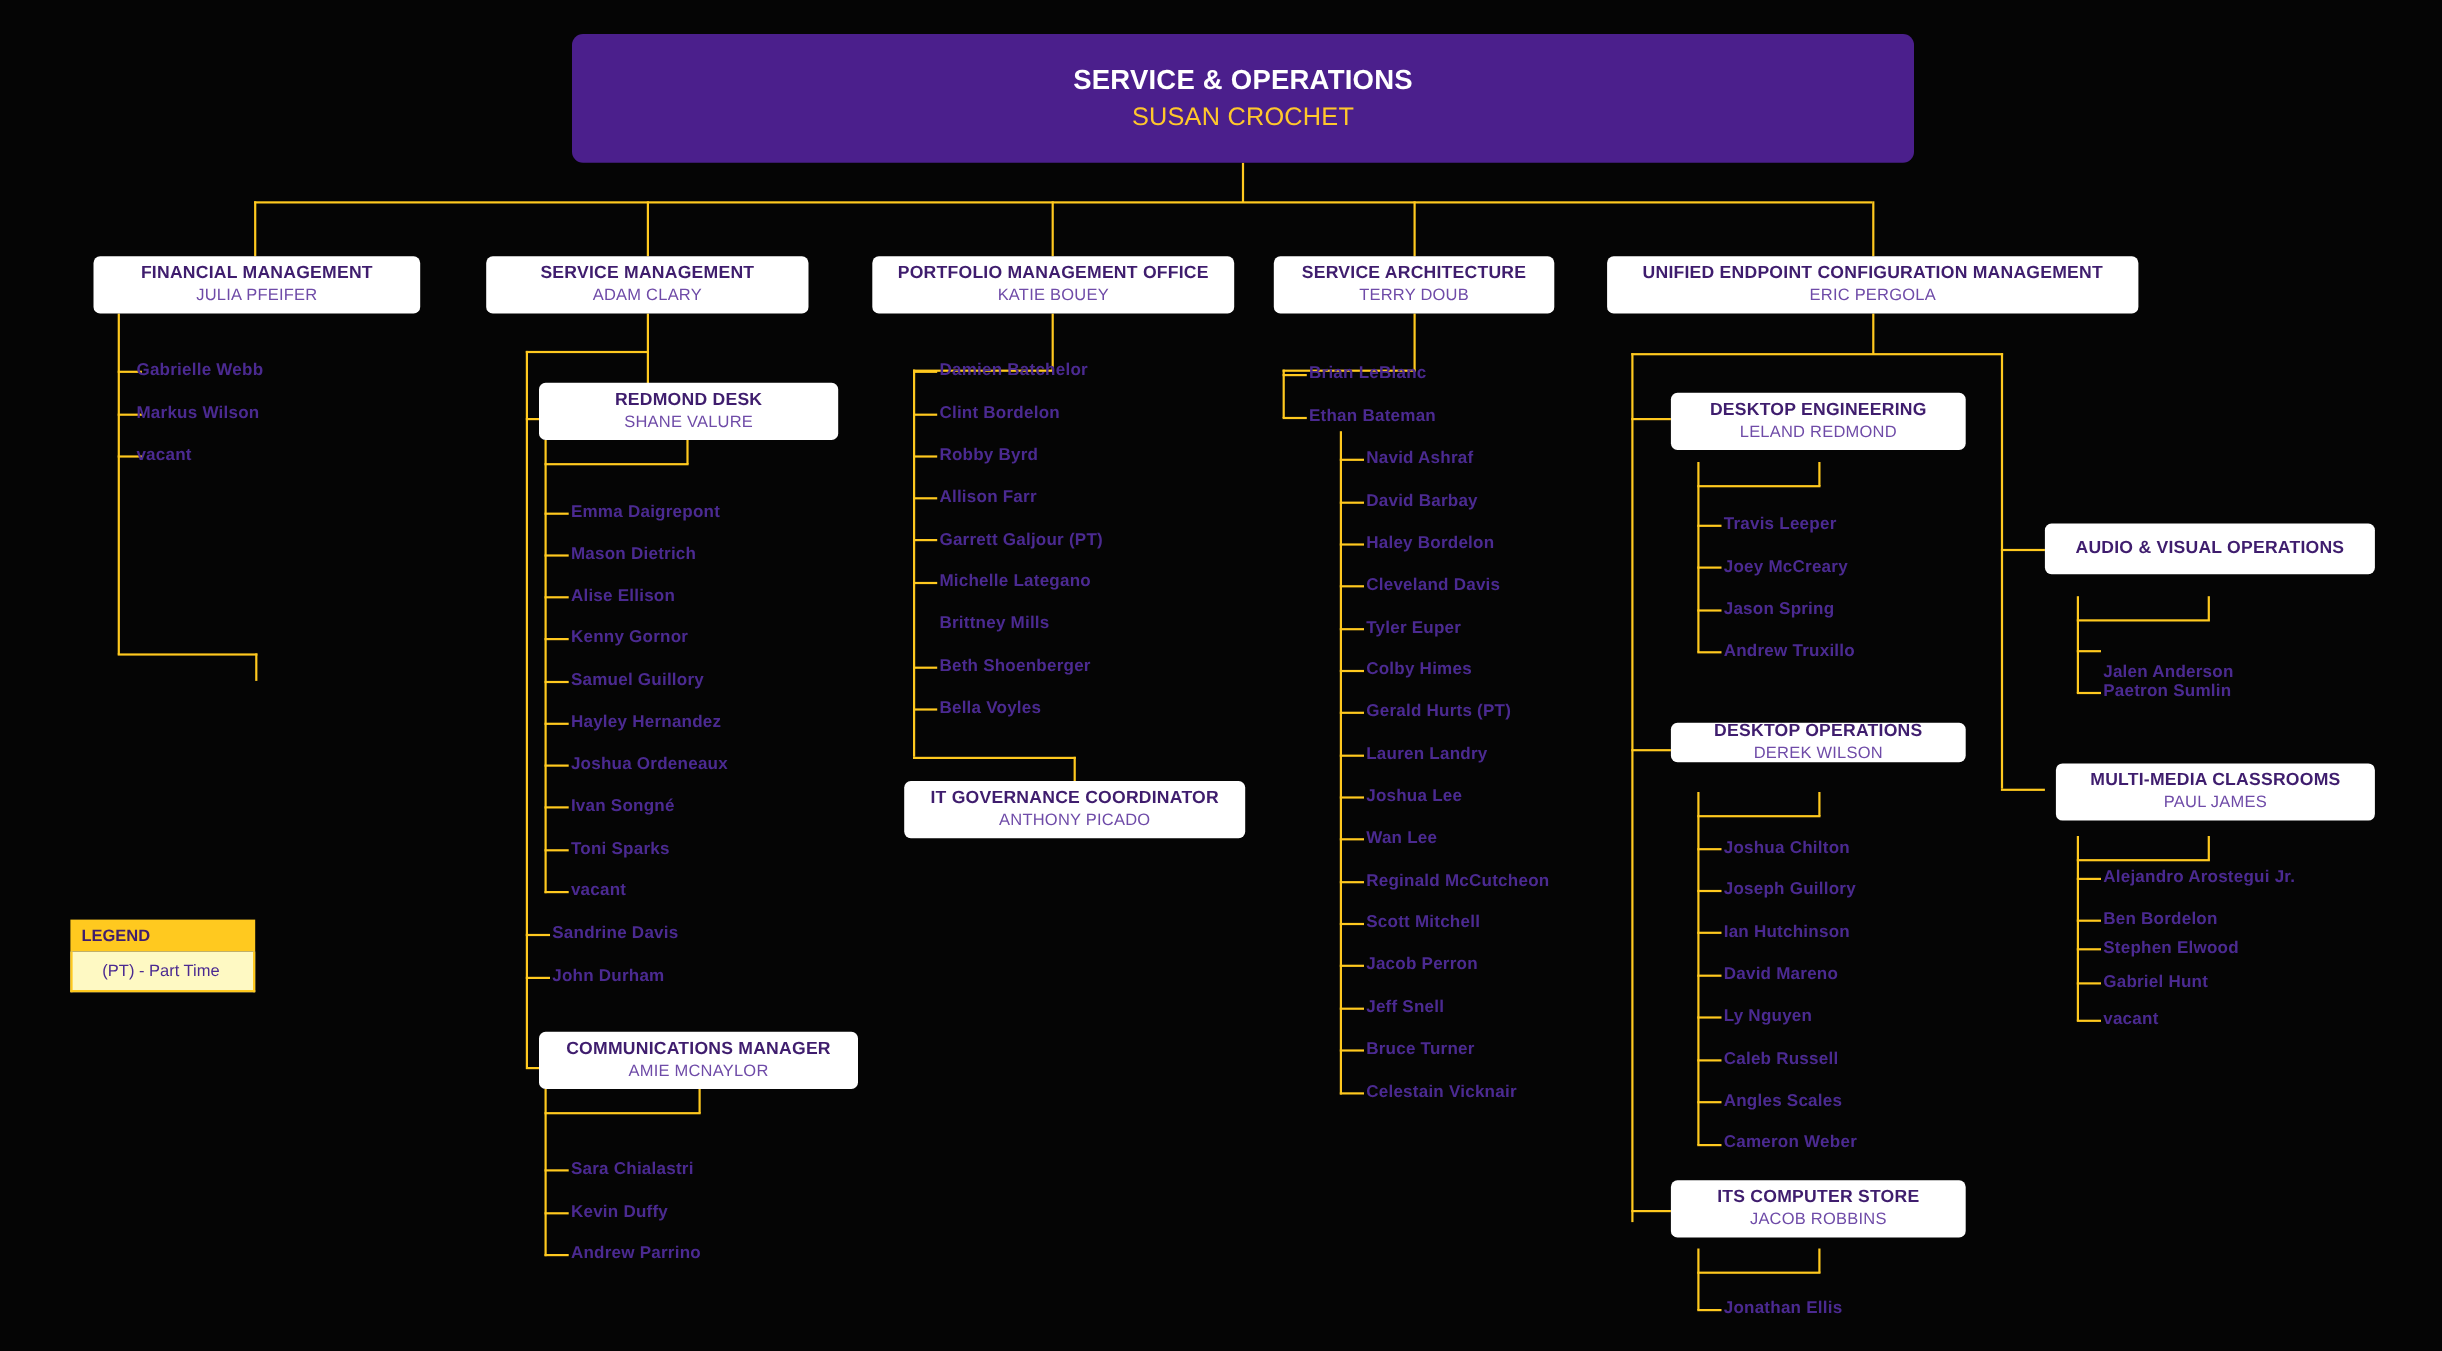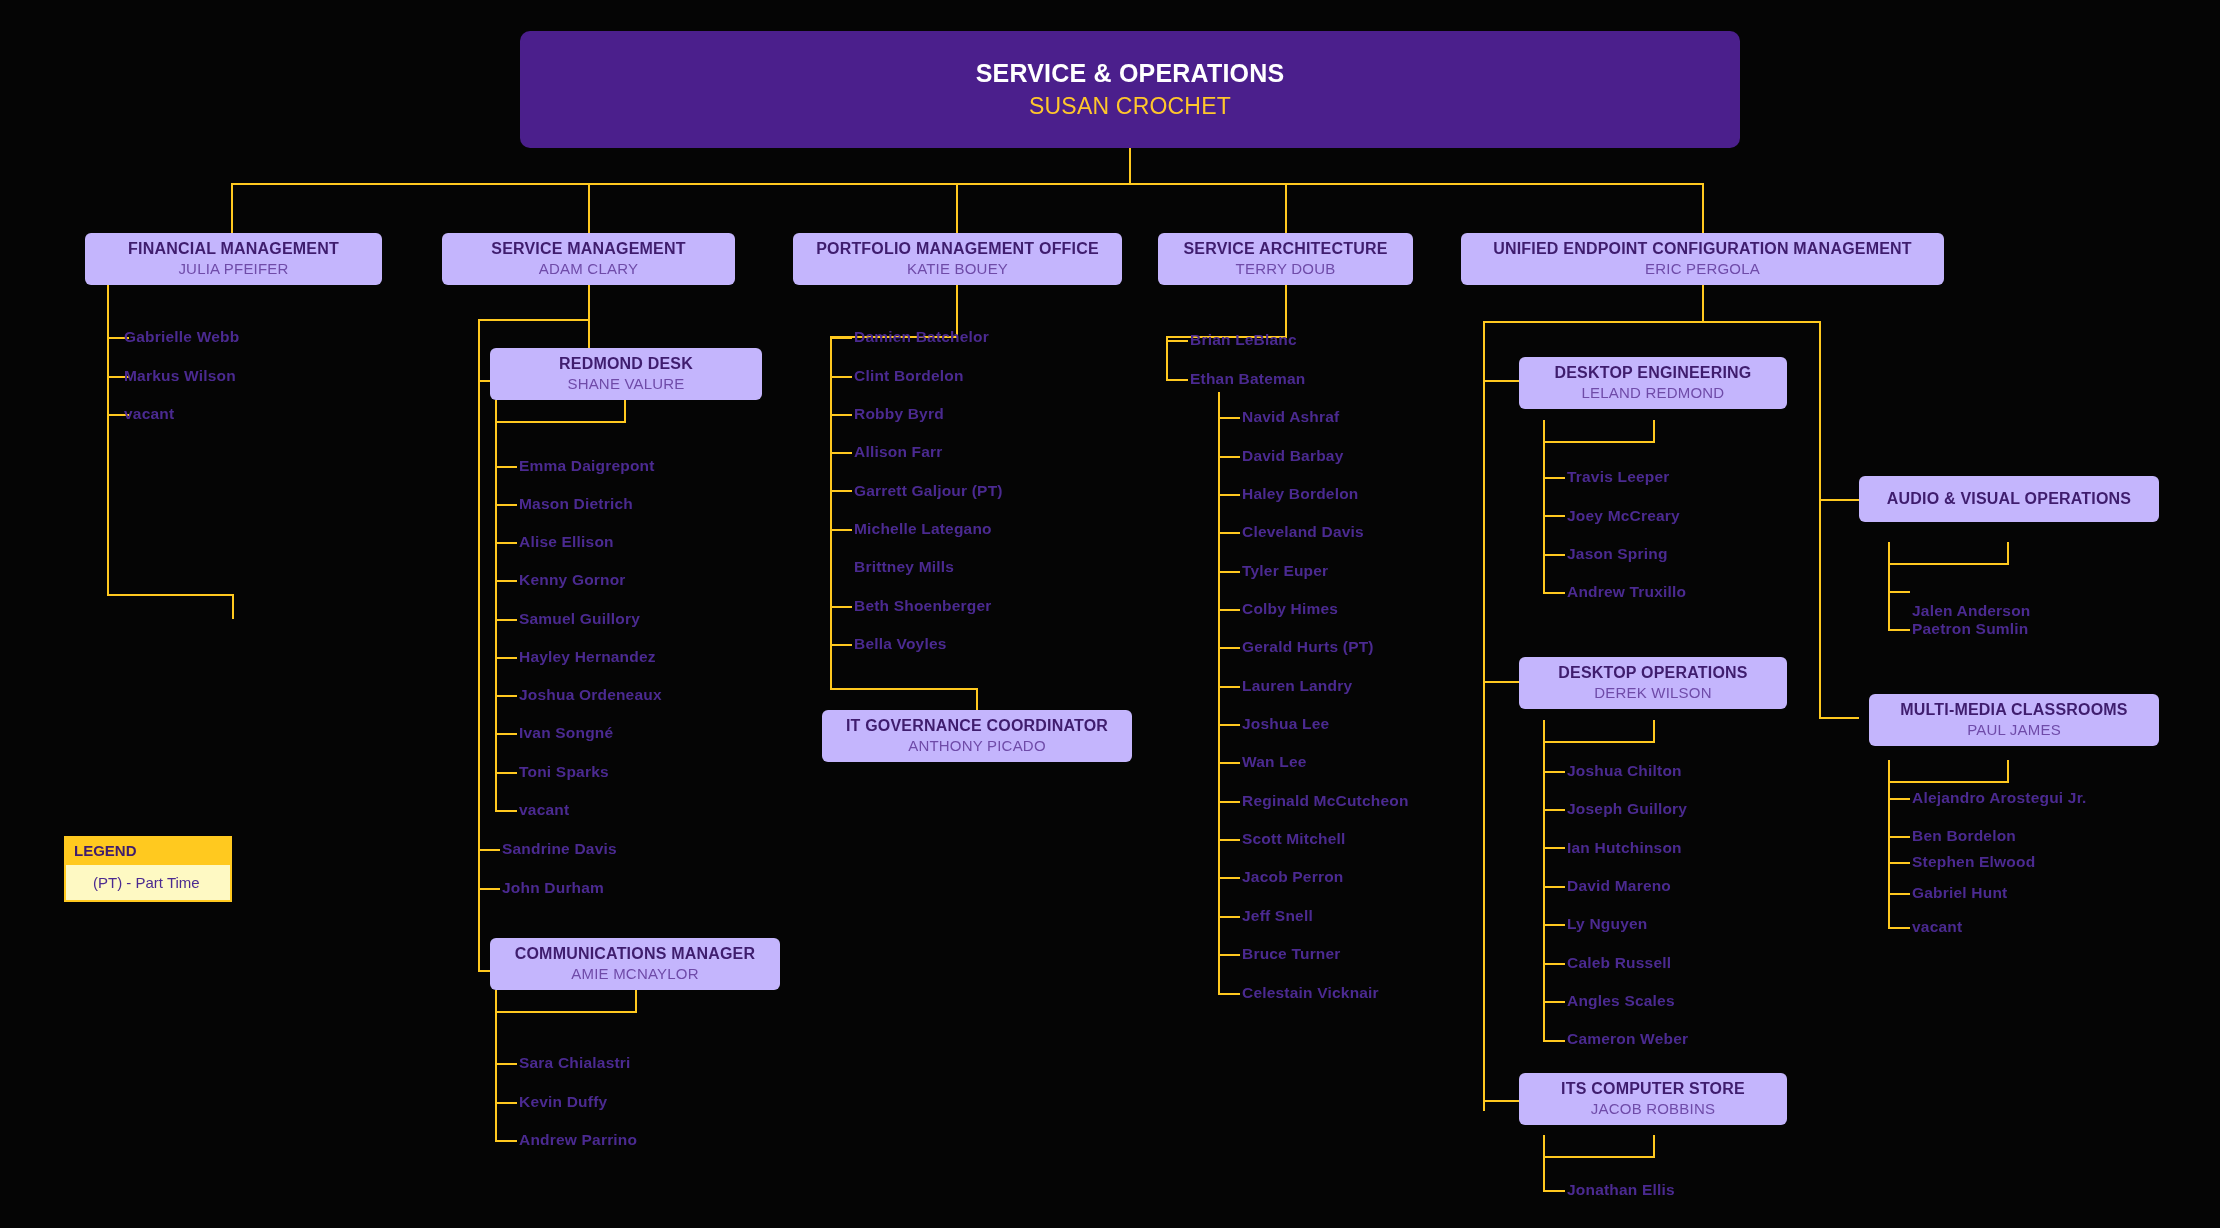--- a/index.html
+++ b/index.html
@@ -16,21 +16,21 @@
     display:flex;flex-direction:column;align-items:center;justify-content:center;
     text-align:center;line-height:1.18;z-index:5;
   }
   .box .t{font-weight:bold;letter-spacing:.2px;}
   .box .n{letter-spacing:.2px;}
 
   .box.root{background:#4b1f8c;border-radius:10px;}
   .box.root .t{color:#ffffff;font-size:25px;}
   .box.root .n{color:#ffc72c;font-size:23px;font-weight:normal;margin-top:4px;}
 
-  .box.unit{background:#c4b5fd;justify-content:center;}
+  .box.unit{background:#ffffff;justify-content:center;}
   .box.unit .t{color:#3f1d6e;font-size:16px;}
   .box.unit .n{color:#6f4ba8;font-size:15px;font-weight:normal;margin-top:1px;}
 
   
   .person{
     position:absolute;color:#4b2a91;font-size:15.5px;font-weight:bold;
     white-space:nowrap;letter-spacing:.2px;z-index:4;
   }
 
   
@@ -234,21 +234,21 @@
   <div class="box unit" style="left:1461px;top:233px;width:483px;height:52px;">
     <div class="t">UNIFIED ENDPOINT CONFIGURATION MANAGEMENT</div>
     <div class="n">ERIC PERGOLA</div>
   </div>
 
   <div class="box unit" style="left:1519px;top:357px;width:268px;height:52px;">
     <div class="t">DESKTOP ENGINEERING</div>
     <div class="n">LELAND REDMOND</div>
   </div>
 
-  <div class="box unit" style="left:1519px;top:657px;width:268px;height:52px;">
+  <div class="box unit" style="left:1519px;top:657px;width:268px;height:36px;">
     <div class="t">DESKTOP OPERATIONS</div>
     <div class="n">DEREK WILSON</div>
   </div>
 
   <div class="box unit" style="left:1519px;top:1073px;width:268px;height:52px;">
     <div class="t">ITS COMPUTER STORE</div>
     <div class="n">JACOB ROBBINS</div>
   </div>
 
   <div class="box unit" style="left:1859px;top:476px;width:300px;height:46px;">

